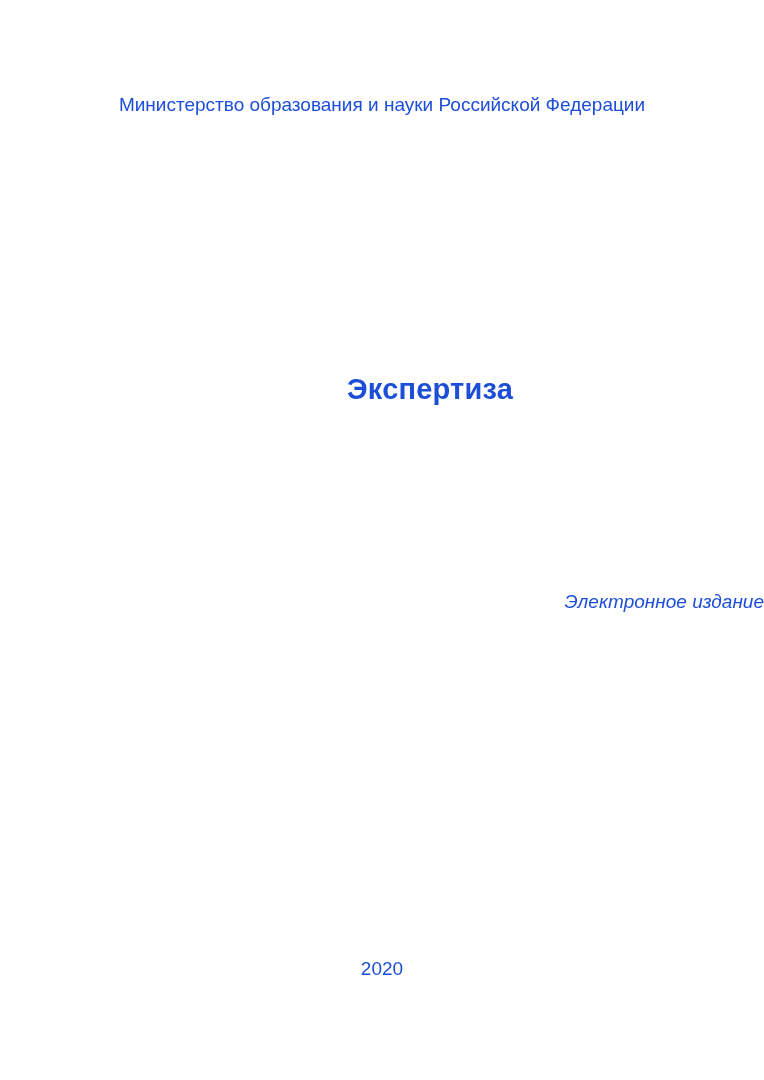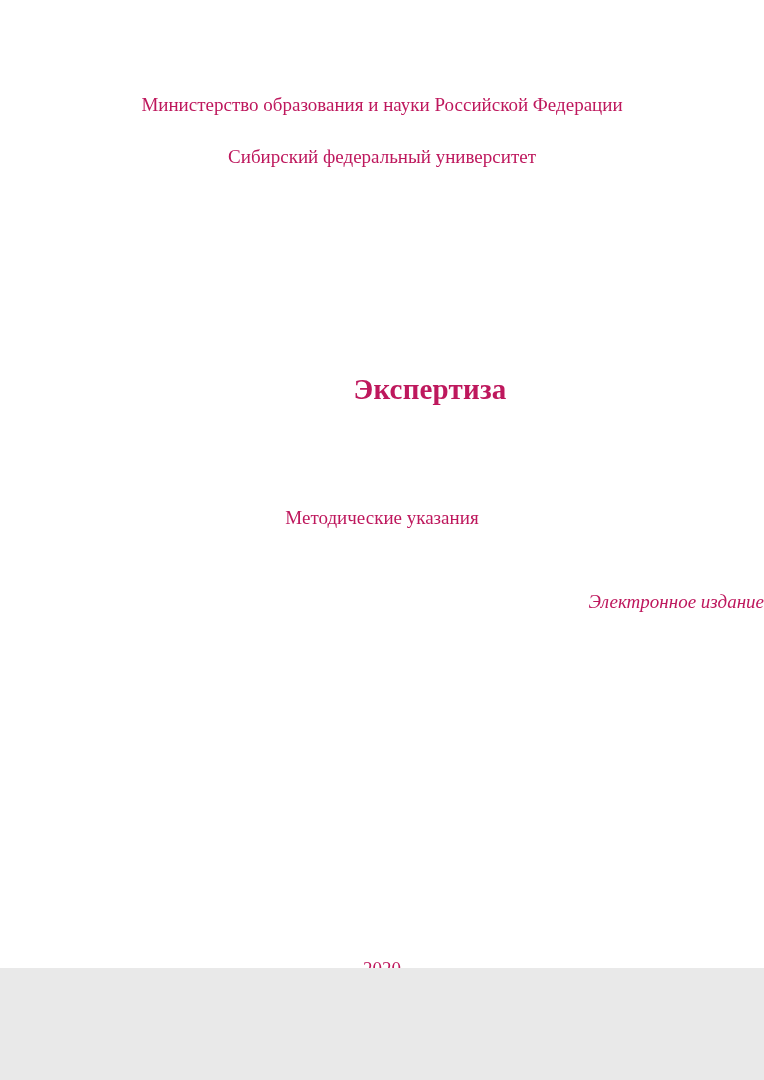--- a/index.html
+++ b/index.html
@@ -3,25 +3,25 @@
 <meta charset="utf-8">
 <style>
   html, body {
     margin: 0;
     padding: 0;
     background: #e9e9e9;
   }
   .page {
     position: relative;
     width: 764px;
-    height: 968px;
+    height: 1080px;
     margin: 0 auto;
     background: #ffffff;
-    color: #be185d;
-    font-family: Liberation Serif, serif;
+    color: #1d4ed8;
+    font-family: Liberation Sans, sans-serif;
     overflow: hidden;
   }
   .block {
     position: absolute;
     left: 0;
     width: 100%;
     text-align: center;
     white-space: pre-line;
   }
   .header-block {
@@ -55,28 +55,26 @@
     line-height: 22px;
   }
 </style>
 </head>
 <body>
 
 <div class="page">
 
   <div class="block header-block">
     <div>Министерство образования и науки Российской Федерации</div>
-    <div>Сибирский федеральный университет</div>
   </div>
 
   <div class="block title-block">
     <div>Экспертиза</div>
   </div>
 
-  <div class="block subtitle-block">Методические указания</div>
 
   <div class="block edition-block">Электронное издание</div>
 
   <div class="block imprint-block">
     <div>2020</div>
   </div>
 
 </div>
 
 </body></html>

